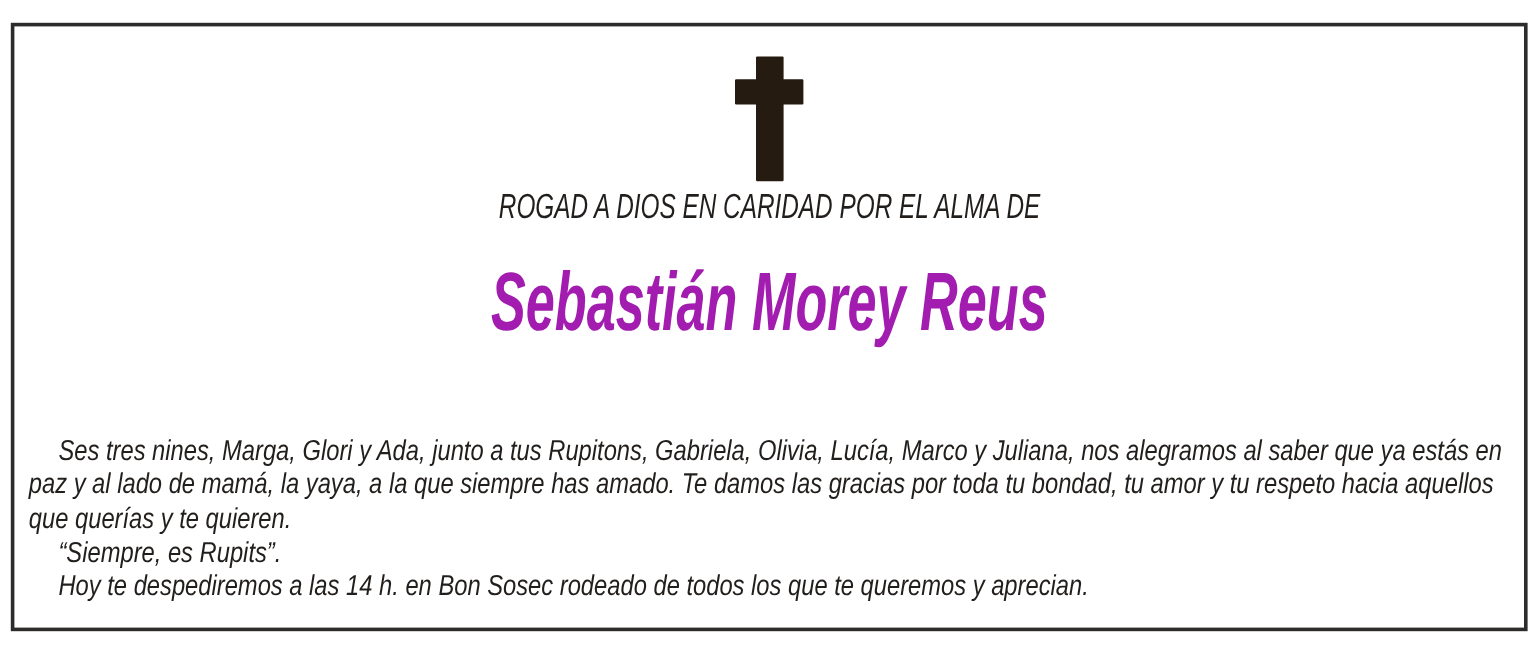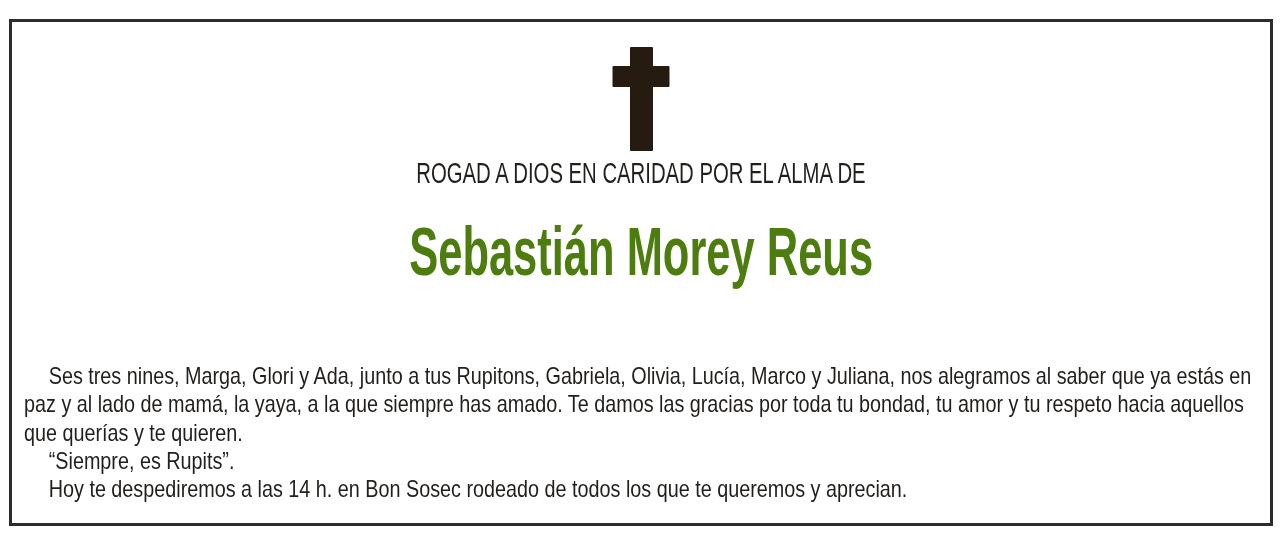--- a/index.html
+++ b/index.html
@@ -21,20 +21,21 @@
 
   
   .frame {
     position: absolute;
     left: 9px;
     top: 19px;
     width: 1258px;
     height: 501px;
     border: 3px solid #2e2c2b;
     background: #ffffff;
+    font-style: italic;
   }
 
   
   .cross {
     position: absolute;
     left: 50%;
     top: 25px;
     width: 57px;
     height: 104px;
     transform: translateX(-50%);
@@ -80,21 +81,21 @@
   
   .deceased-name {
     position: absolute;
     top: 192px;
     left: 0;
     width: 100%;
     text-align: center;
     font-weight: bold;
     font-size: 69px;
     line-height: 76px;
-    color: #4d7c0f;
+    color: #a21caf;
     white-space: nowrap;
   }
   .deceased-name .condense {
     display: inline-block;
     transform: scaleX(0.63);
     transform-origin: center top;
   }
 
   
   .notice-body {

